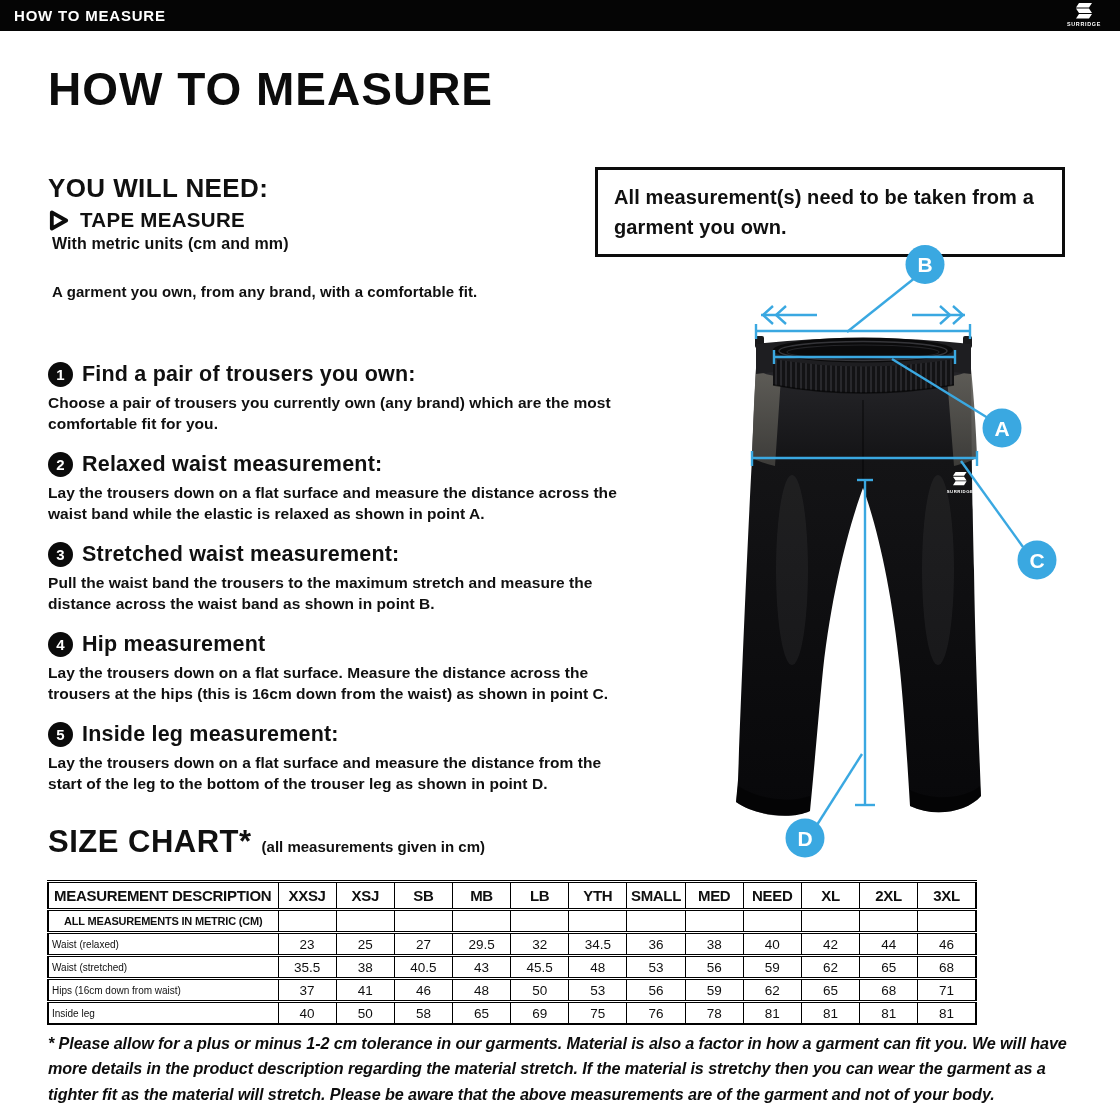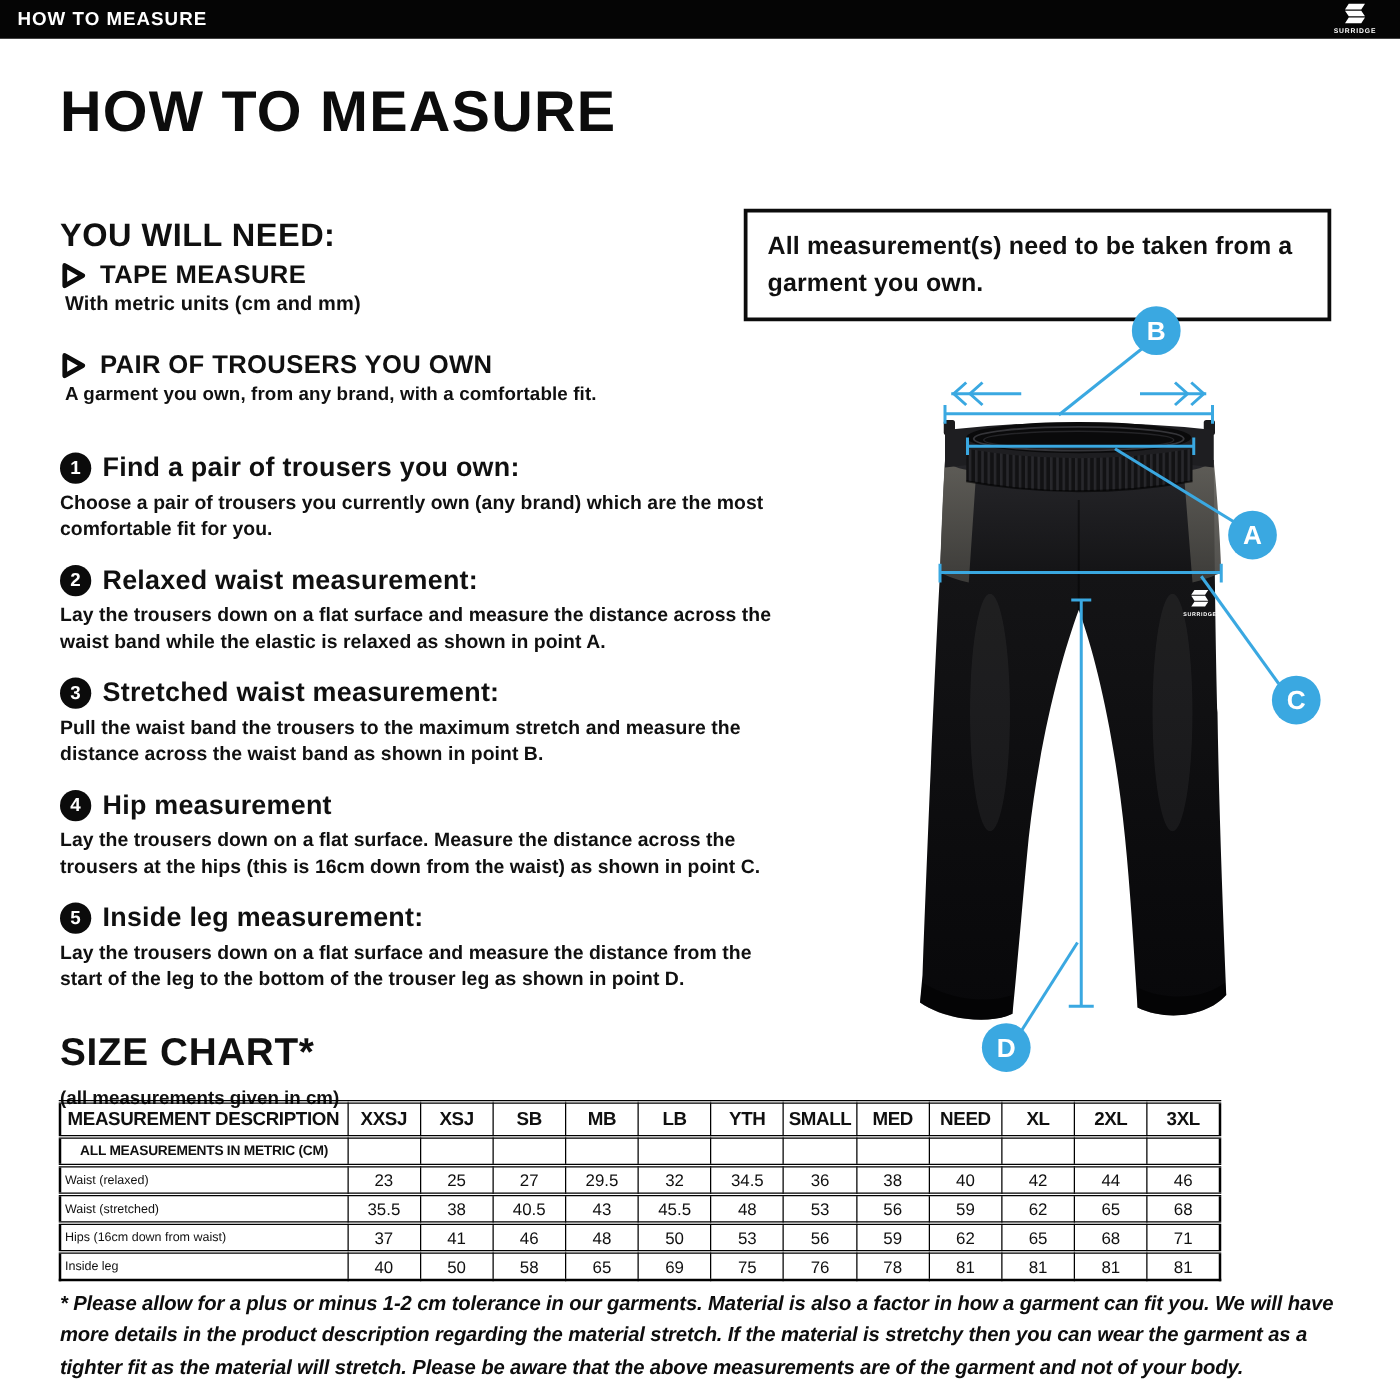--- a/index.html
+++ b/index.html
@@ -31,21 +31,21 @@
   .step-body{margin-top:5px;font-size:15.5px;font-weight:700;line-height:21px;width:585px;letter-spacing:.05px;}
 
   
   .callout{position:absolute;left:595px;top:167px;width:470px;box-sizing:border-box;border:3px solid #0c0c0c;
            padding:12px 16px;font-size:20px;font-weight:700;line-height:1.5;letter-spacing:.1px;}
 
   
   .diagram{position:absolute;left:720px;top:240px;width:400px;height:640px;}
 
   
-  .chart-head{position:absolute;left:48px;top:824px;display:flex;align-items:baseline;gap:10px;flex-direction:column;}
+  .chart-head{position:absolute;left:48px;top:824px;display:flex;align-items:baseline;gap:10px;}
   .chart-title{font-size:31px;font-weight:700;letter-spacing:.5px;}
   .chart-sub{font-size:15px;font-weight:700;}
 
   table.sizes{position:absolute;left:47px;top:880px;width:930px;border-collapse:collapse;
               border:2.5px solid #000;table-layout:fixed;}
   table.sizes th,table.sizes td{border:1.2px solid #000;padding:1px 3px;overflow:hidden;white-space:nowrap;}
   table.sizes tr{border-top:3px double #000;}
   table.sizes th{font-size:15px;font-weight:700;letter-spacing:-.3px;padding:4px 1px;text-align:center;}
   table.sizes th.desc{text-align:left;padding-left:5px;}
   .col-desc{width:230px;}
@@ -80,26 +80,20 @@
     <div class="row">
       <svg class="tri" viewBox="0 0 22 22">
         <polygon points="4,2.5 19,11 4,19.5" fill="#fff" stroke="#0c0c0c" stroke-width="4" stroke-linejoin="round"></polygon>
       </svg>
       <span class="need-label">TAPE MEASURE</span>
     </div>
     <div class="need-note" style="font-size:16px;">With metric units (cm and mm)</div>
   </div>
 
   <div class="need-item" style="top:280px;">
-    <div class="row">
-      <svg class="tri" viewBox="0 0 22 22">
-        <polygon points="4,2.5 19,11 4,19.5" fill="#fff" stroke="#0c0c0c" stroke-width="4" stroke-linejoin="round"></polygon>
-      </svg>
-      <span class="need-label">PAIR OF TROUSERS YOU OWN</span>
-    </div>
     <div class="need-note" style="font-size:15px;">A garment you own, from any brand, with a comfortable fit.</div>
   </div>
 
   <div class="callout">All measurement(s) need to be taken from a garment you own.</div>
 
   <div class="step" style="top:362px;">
     <div class="step-head">
         <span class="badge">1</span>
         <span>Find a pair of trousers you own:</span>
       </div>

